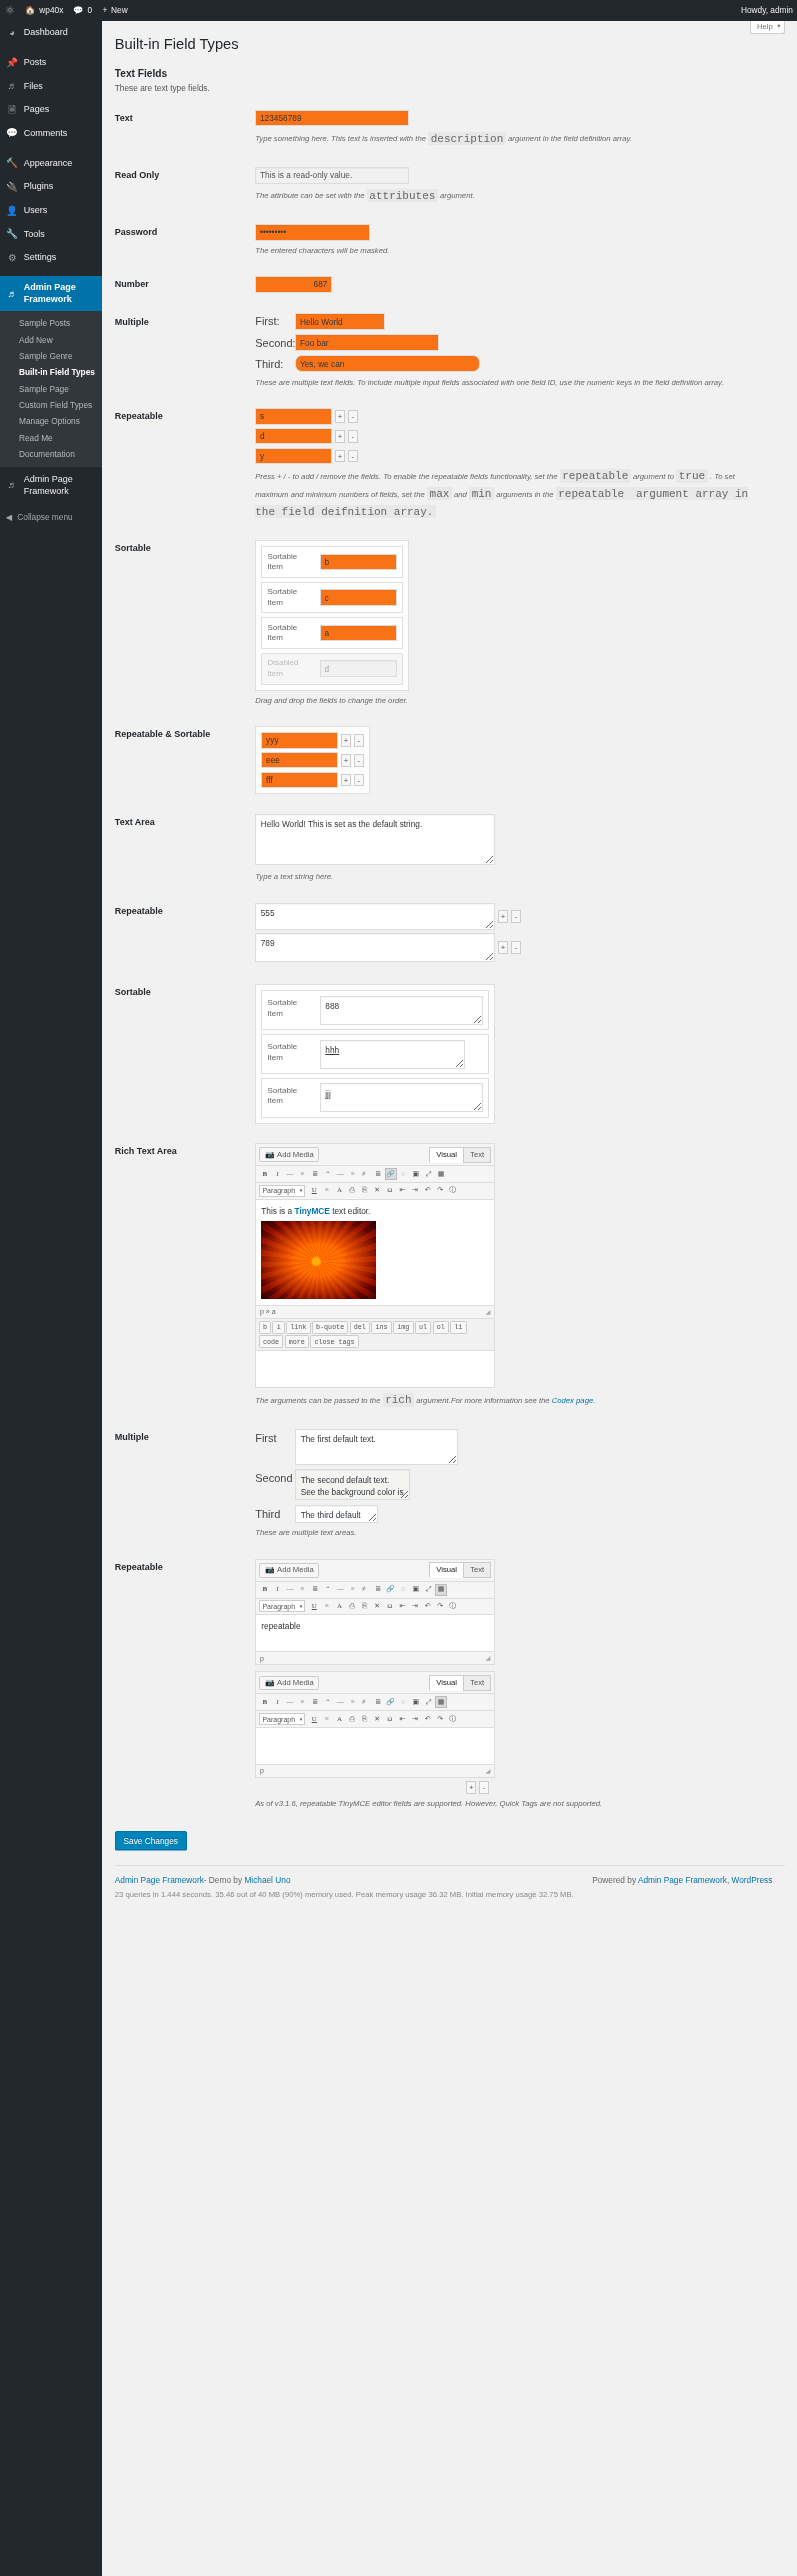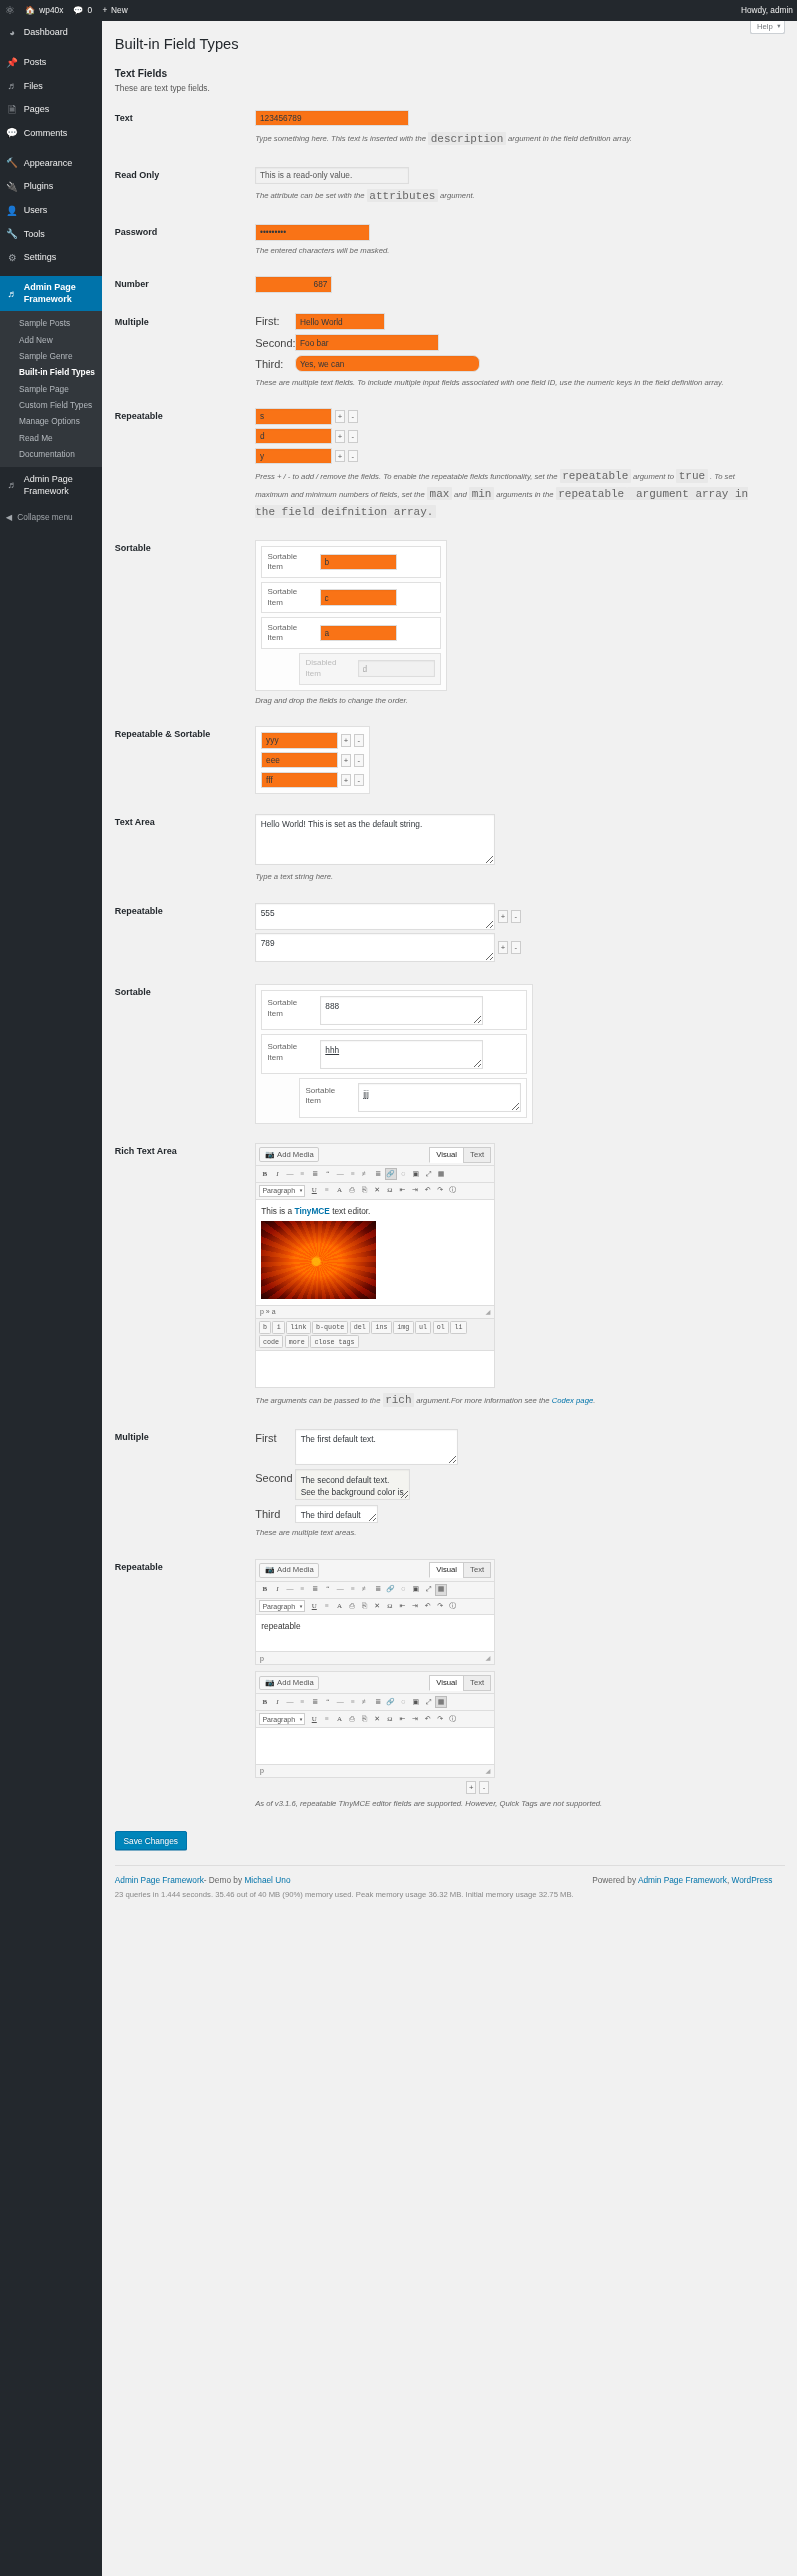--- a/index.html
+++ b/index.html
@@ -134,21 +134,21 @@
 
   
   .sortable-box {
     border:0.6px solid #dfdfdf; background:#fdfdfd; padding:5.1px;
     display:inline-block;
   }
   .sortable-item {
     background:#fff; border:0.6px solid #e0e0e0; padding:4.5px 5.1px; margin-bottom:3.8px;
     display:flex; align-items:center; gap:6.4px; cursor:move;
   }
-  .sortable-item:last-child { margin-bottom:0;margin-left:38px; }
+  .sortable-item:last-child { margin-bottom:0; }
   .sortable-item .s-label { color:#666; font-size:8px; width:46px; }
   .sortable-item.disabled { background:#f6f6f6; color:#aaa; }
   .sortable-item.disabled .s-label { color:#bbb; }
   .sortable-item.disabled input { background:#f1f1f1; color:#aaa;}
 
   
   .mce-wrap { border:0.6px solid #ddd; background:#f5f5f5; width:240px; }
   .mce-top { display:flex; align-items:center; padding:2.6px 3.2px; gap:3.8px; background:#f5f5f5;}
   .btn-addmedia {
     border:0.6px solid #ccc; background:#f7f7f7; color:#555; font-size:7.7px;
@@ -530,21 +530,21 @@
       <tr>
         <th>Sortable</th>
         <td>
           <div class="sortable-box">
             <div class="sortable-item" style="align-items:flex-start">
               <span class="s-label" style="padding-top:2.6px">Sortable Item</span>
               <textarea style="width: 163px; height: 29px;">888</textarea>
             </div>
             <div class="sortable-item" style="align-items:flex-start">
               <span class="s-label" style="padding-top:2.6px">Sortable Item</span>
-              <textarea style="width: 163px; height: 29px; text-decoration: underline;">hhh</textarea>
+              <textarea style="width: 145px; height: 29px; text-decoration: underline;">hhh</textarea>
             </div>
             <div class="sortable-item" style="align-items:flex-start">
               <span class="s-label" style="padding-top:2.6px">Sortable Item</span>
               <textarea style="width: 163px; height: 29px;">jjj</textarea>
             </div>
           </div>
         </td>
       </tr>
 
       <tr>

